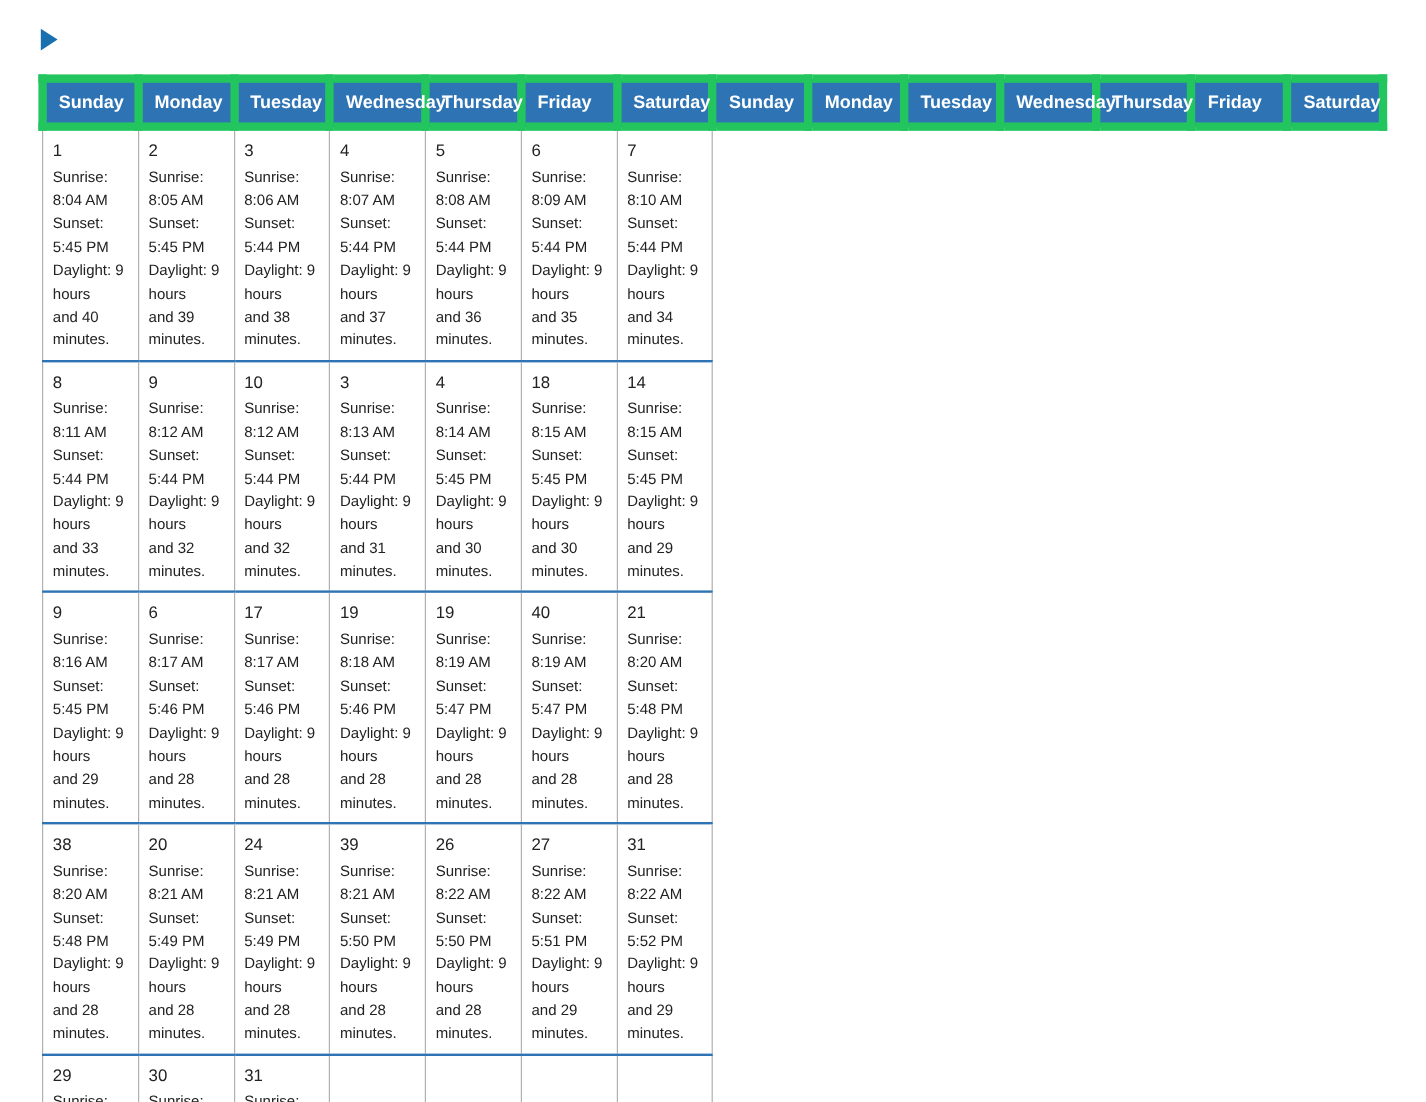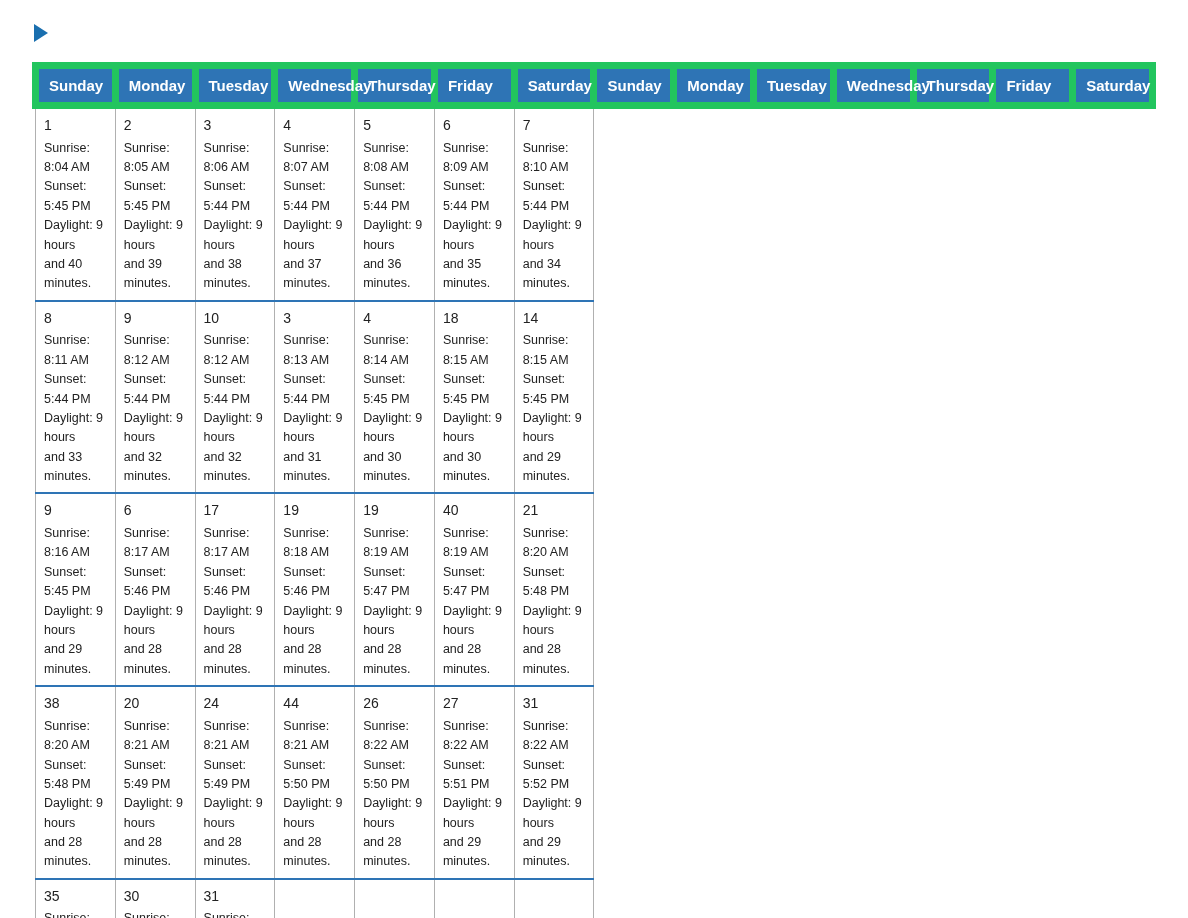--- a/index.html
+++ b/index.html
@@ -157,27 +157,27 @@
         <td><span class="day-num">17</span><span class="day-info">Sunrise: 8:17 AM<br>Sunset: 5:46 PM<br>Daylight: 9 hours<br>and 28 minutes.</span></td>
         <td><span class="day-num">19</span><span class="day-info">Sunrise: 8:18 AM<br>Sunset: 5:46 PM<br>Daylight: 9 hours<br>and 28 minutes.</span></td>
         <td><span class="day-num">19</span><span class="day-info">Sunrise: 8:19 AM<br>Sunset: 5:47 PM<br>Daylight: 9 hours<br>and 28 minutes.</span></td>
         <td><span class="day-num">40</span><span class="day-info">Sunrise: 8:19 AM<br>Sunset: 5:47 PM<br>Daylight: 9 hours<br>and 28 minutes.</span></td>
         <td><span class="day-num">21</span><span class="day-info">Sunrise: 8:20 AM<br>Sunset: 5:48 PM<br>Daylight: 9 hours<br>and 28 minutes.</span></td>
       </tr>
       <tr>
         <td><span class="day-num">38</span><span class="day-info">Sunrise: 8:20 AM<br>Sunset: 5:48 PM<br>Daylight: 9 hours<br>and 28 minutes.</span></td>
         <td><span class="day-num">20</span><span class="day-info">Sunrise: 8:21 AM<br>Sunset: 5:49 PM<br>Daylight: 9 hours<br>and 28 minutes.</span></td>
         <td><span class="day-num">24</span><span class="day-info">Sunrise: 8:21 AM<br>Sunset: 5:49 PM<br>Daylight: 9 hours<br>and 28 minutes.</span></td>
-        <td><span class="day-num">44</span><span class="day-info">Sunrise: 8:21 AM<br>Sunset: 5:50 PM<br>Daylight: 9 hours<br>and 28 minutes.</span></td>
+        <td><span class="day-num">39</span><span class="day-info">Sunrise: 8:21 AM<br>Sunset: 5:50 PM<br>Daylight: 9 hours<br>and 28 minutes.</span></td>
         <td><span class="day-num">26</span><span class="day-info">Sunrise: 8:22 AM<br>Sunset: 5:50 PM<br>Daylight: 9 hours<br>and 28 minutes.</span></td>
         <td><span class="day-num">27</span><span class="day-info">Sunrise: 8:22 AM<br>Sunset: 5:51 PM<br>Daylight: 9 hours<br>and 29 minutes.</span></td>
         <td><span class="day-num">31</span><span class="day-info">Sunrise: 8:22 AM<br>Sunset: 5:52 PM<br>Daylight: 9 hours<br>and 29 minutes.</span></td>
       </tr>
       <tr>
-        <td><span class="day-num">35</span><span class="day-info">Sunrise: 8:23 AM<br>Sunset: 5:52 PM<br>Daylight: 9 hours<br>and 29 minutes.</span></td>
+        <td><span class="day-num">29</span><span class="day-info">Sunrise: 8:23 AM<br>Sunset: 5:52 PM<br>Daylight: 9 hours<br>and 29 minutes.</span></td>
         <td><span class="day-num">30</span><span class="day-info">Sunrise: 8:23 AM<br>Sunset: 5:53 PM<br>Daylight: 9 hours<br>and 30 minutes.</span></td>
         <td><span class="day-num">31</span><span class="day-info">Sunrise: 8:23 AM<br>Sunset: 5:54 PM<br>Daylight: 9 hours<br>and 30 minutes.</span></td>
         <td class="empty"></td>
         <td class="empty"></td>
         <td class="empty"></td>
         <td class="empty"></td>
       </tr>
     </tbody>
 </table>
 

